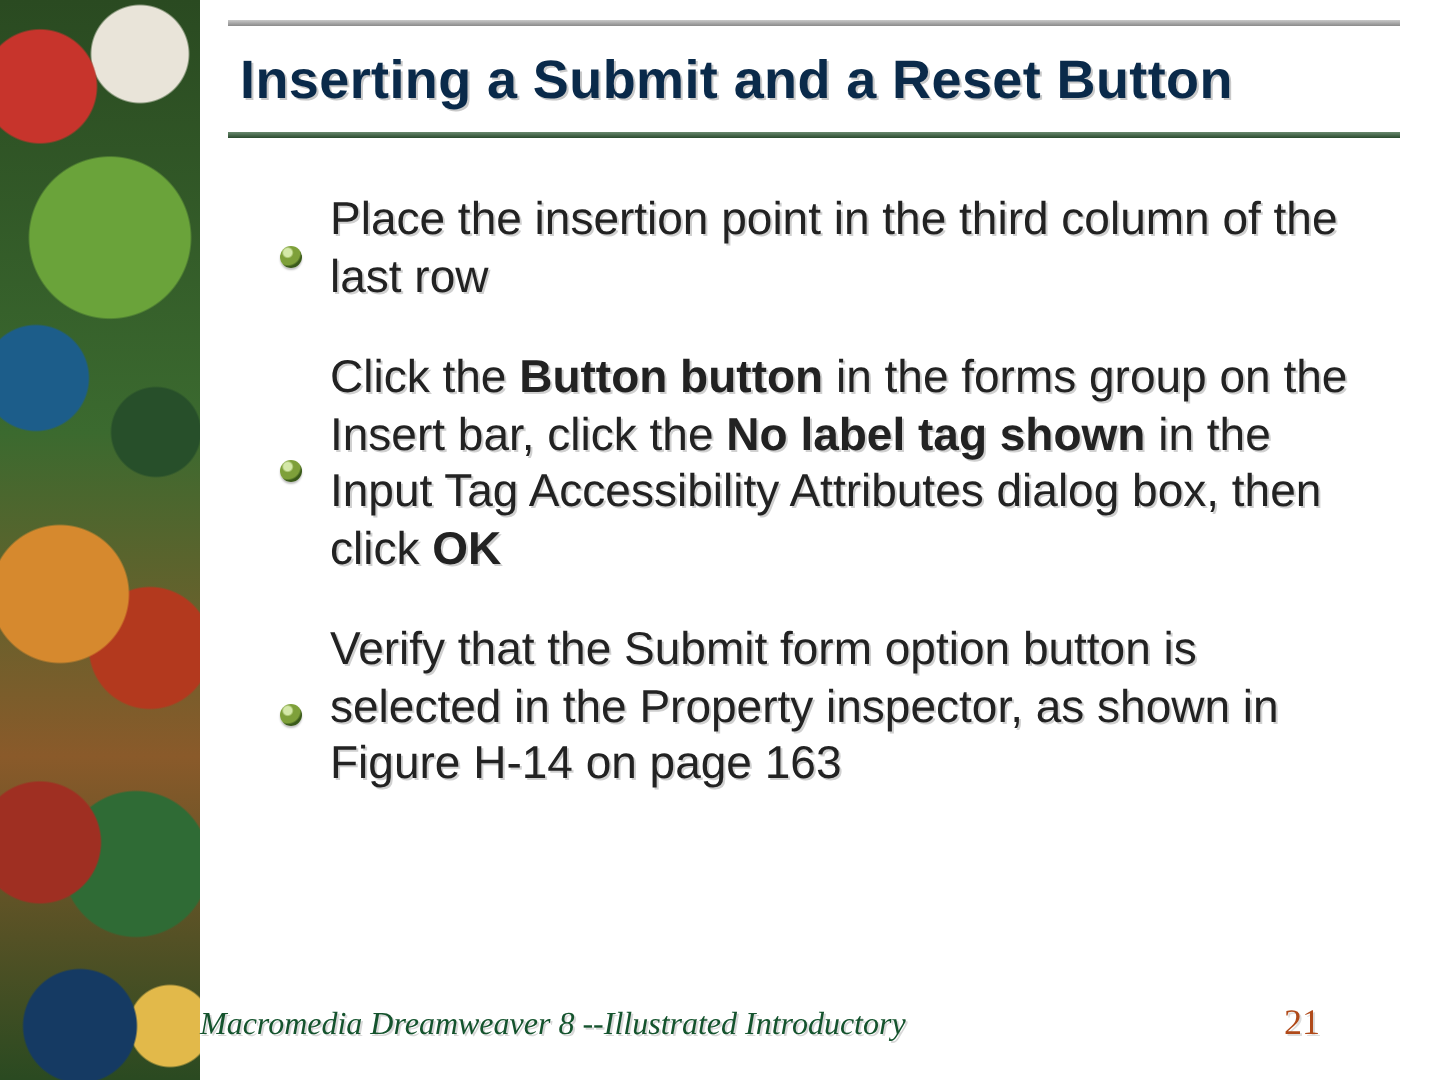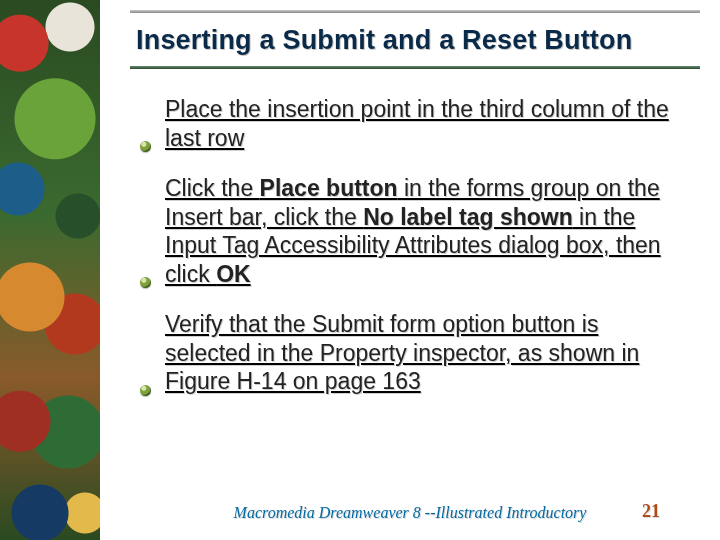--- a/index.html
+++ b/index.html
@@ -44,21 +44,20 @@
       linear-gradient(180deg, #2a4a21 0%, #3b6a2f 40%, #8a5a2a 70%, #2a4a21 100%);
   }
   .content {
     flex: 1;
     position: relative;
     padding: 0 20px 0 14px;
   }
   .title-bar {
     margin-top: 10px;
     position: relative;
-    margin-left: 16px;
   }
   .divider {
     height: 3px;
     width: 100%;
   }
   .divider.top {
     background: linear-gradient(to bottom, #c9c9c9 0%, #8a8a8a 100%);
   }
   .divider.bottom {
     background: linear-gradient(to bottom, #6a8a6f 0%, #2a4a2e 100%);
@@ -72,23 +71,22 @@
     padding: 12px 0 10px 6px;
     letter-spacing: 0.2px;
   }
   .bullets {
     margin-top: 26px;
     padding-left: 26px;
     padding-right: 10px;
   }
   .bullet-item {
     display: flex;
-    align-items: flex-end;
+    align-items: center;
     margin-bottom: 22px;
-    text-decoration: underline;
   }
   .bullet-dot {
     width: 11px;
     height: 11px;
     border-radius: 50%;
     background: radial-gradient(circle at 35% 30%, #d4e8a8 0 2px, #7ea03a 3px 6px, #3a5a1a 7px);
     margin-top: 9px;
     margin-right: 14px;
     flex-shrink: 0;
     box-shadow: 0 1px 1px rgba(0,0,0,0.25);
@@ -105,36 +103,35 @@
   .footer {
     position: absolute;
     bottom: 18px;
     left: 0;
     right: 0;
     display: flex;
     align-items: baseline;
   }
   .footer-text {
     flex: 1;
-    text-align: center;
+    text-align: left;
     font-family: "Monotype Corsiva", "Brush Script MT", cursive;
     font-style: italic;
     font-size: 16px;
-    color: #0369a1;
+    color: #14532d;
     text-shadow: 1px 1px 0 #d8d8d8;
   }
   .page-num {
     position: absolute;
     right: 60px;
     bottom: 0;
     font-size: 18px;
     color: #b04a1a;
     text-shadow: 1px 1px 0 #ddd;
     font-family: Georgia, 'Times New Roman', serif;
-    font-weight: bold;
   }
 </style>
 </head>
 <body>
 
 <div class="slide">
 
   <div class="sidebar">
     <div class="paint"></div>
   </div>
@@ -148,21 +145,21 @@
     </div>
 
     <div class="bullets">
 
     <div class="bullet-item">
           <div class="bullet-dot"></div>
           <div class="bullet-text"><span>Place the insertion point in the third column of the last row</span></div>
         </div>
         <div class="bullet-item">
           <div class="bullet-dot"></div>
-          <div class="bullet-text"><span>Click the </span><span class="b">Place button</span><span> in the forms group on the Insert bar, click the </span><span class="b">No label tag shown</span><span> in the Input Tag Accessibility Attributes dialog box, then click </span><span class="b">OK</span></div>
+          <div class="bullet-text"><span>Click the </span><span class="b">Button button</span><span> in the forms group on the Insert bar, click the </span><span class="b">No label tag shown</span><span> in the Input Tag Accessibility Attributes dialog box, then click </span><span class="b">OK</span></div>
         </div>
         <div class="bullet-item">
           <div class="bullet-dot"></div>
           <div class="bullet-text"><span>Verify that the Submit form option button is selected in the Property inspector, as shown in Figure H-14 on page 163</span></div>
         </div>
       </div>
 
     <div class="footer">
       <div class="footer-text">Macromedia Dreamweaver 8 --Illustrated Introductory</div>
       <div class="page-num">21</div>

